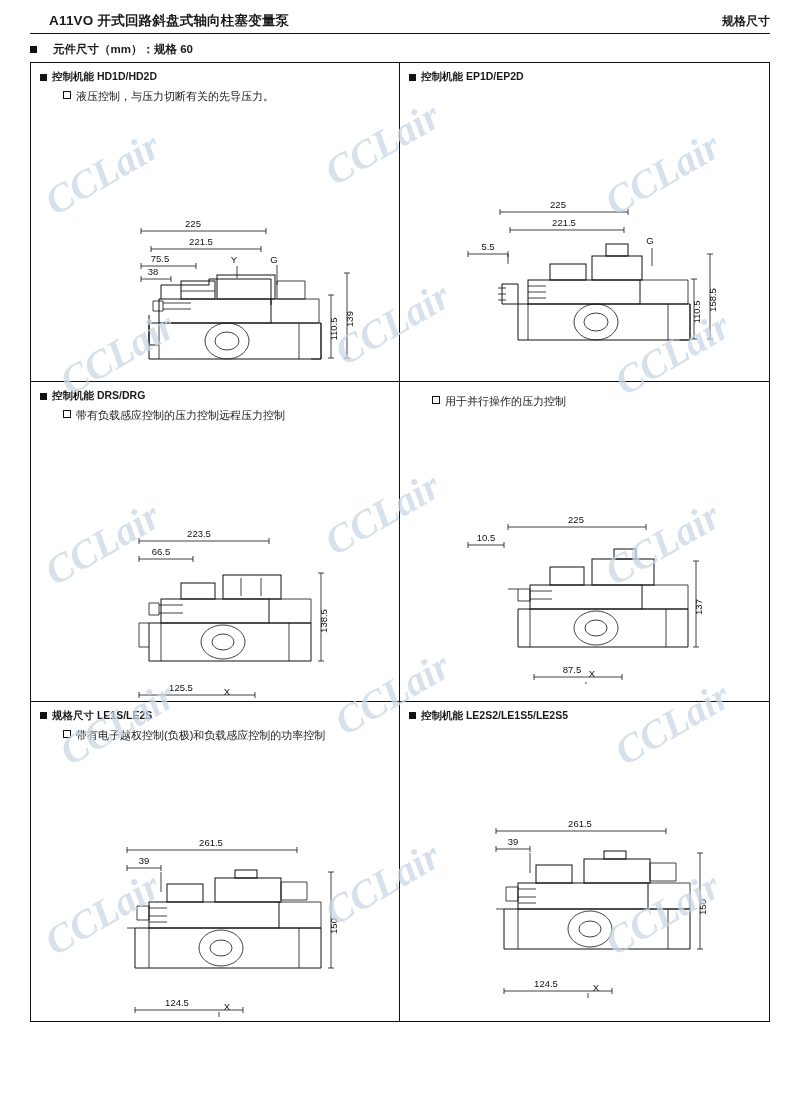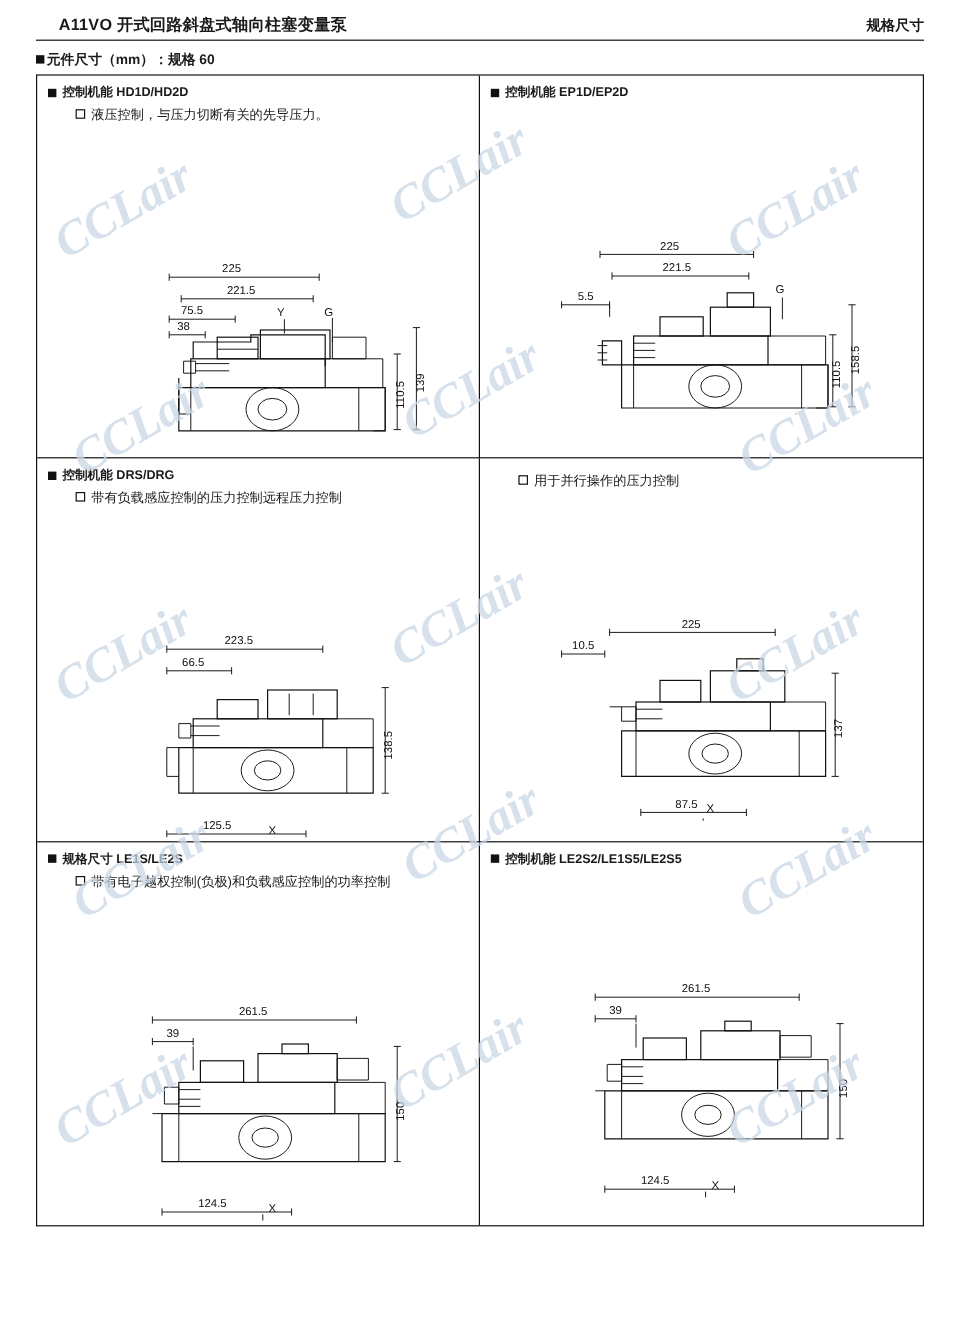--- a/index.html
+++ b/index.html
@@ -18,21 +18,21 @@
     border-bottom:1.6px solid #111;
     display:flex;align-items:flex-end;justify-content:space-between;
     padding-bottom:3px;box-sizing:border-box;
   }
   .header-title{font-size:13.5px;font-weight:bold;letter-spacing:.2px;margin-left:19px;}
   .header-right{font-size:12px;font-weight:bold;}
 
   
   .section-title{
     position:absolute;left:30px;top:42px;font-size:11.5px;font-weight:bold;
-    display:flex;align-items:center;gap:2px;
+    display:flex;align-items:center;gap:16px;
   }
   .sq{width:7px;height:7px;background:#111;display:inline-block;}
   .sq-open{width:6px;height:6px;border:1.1px solid #111;display:inline-block;background:#fff;}
 
   
   .grid{
     position:absolute;left:30px;top:62px;width:740px;height:960px;
     border:1.3px solid #111;box-sizing:border-box;
     display:grid;grid-template-columns:1fr 1fr;grid-template-rows:1fr 1fr 1fr;
   }

